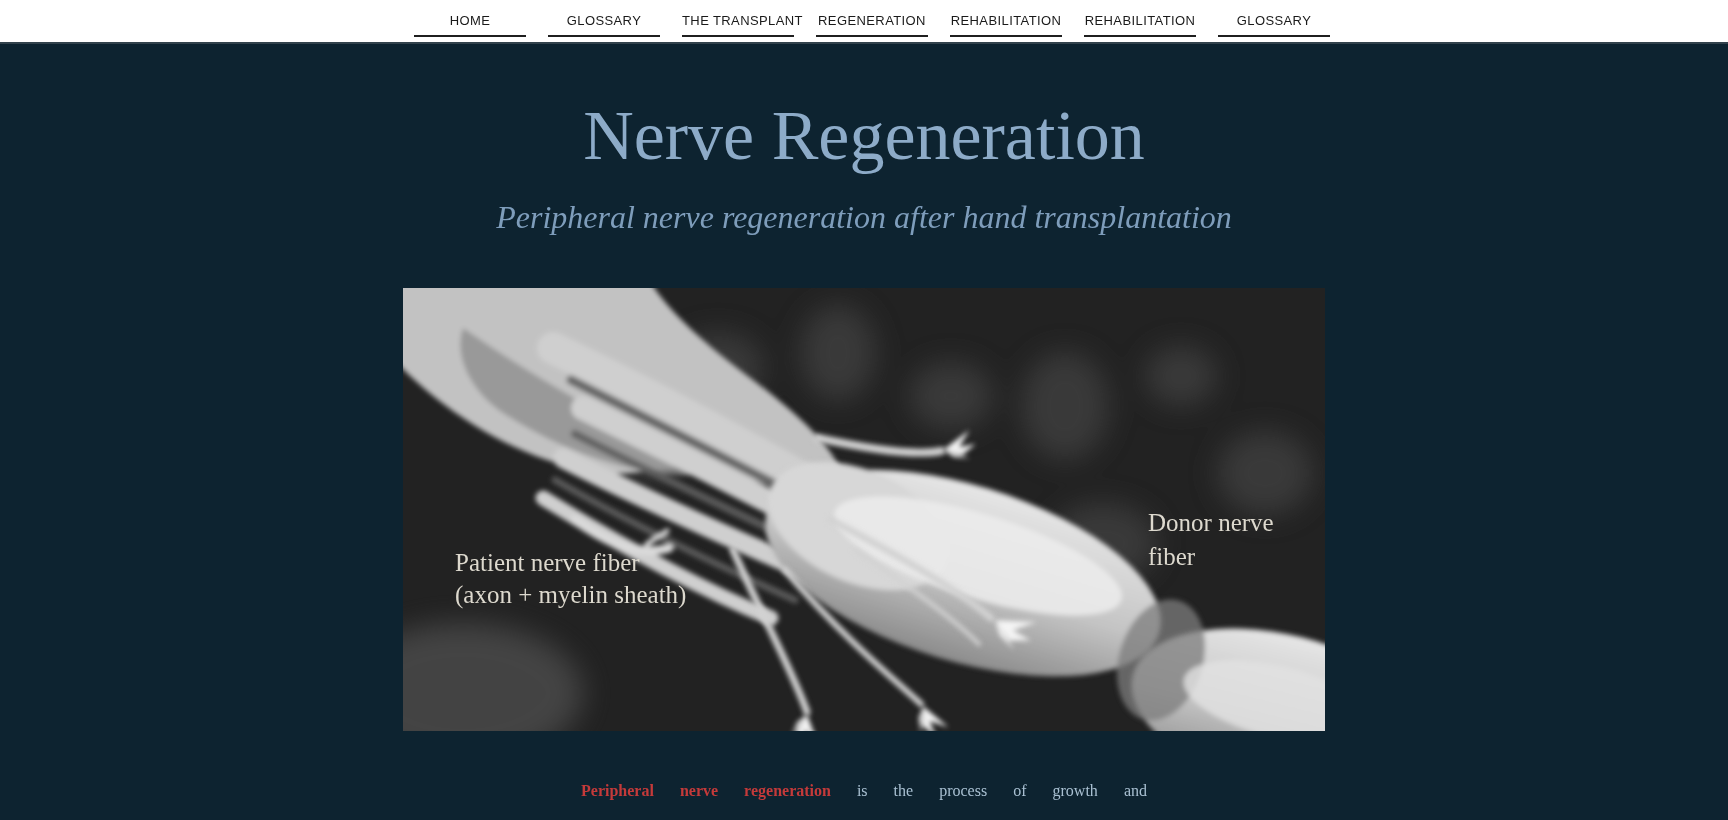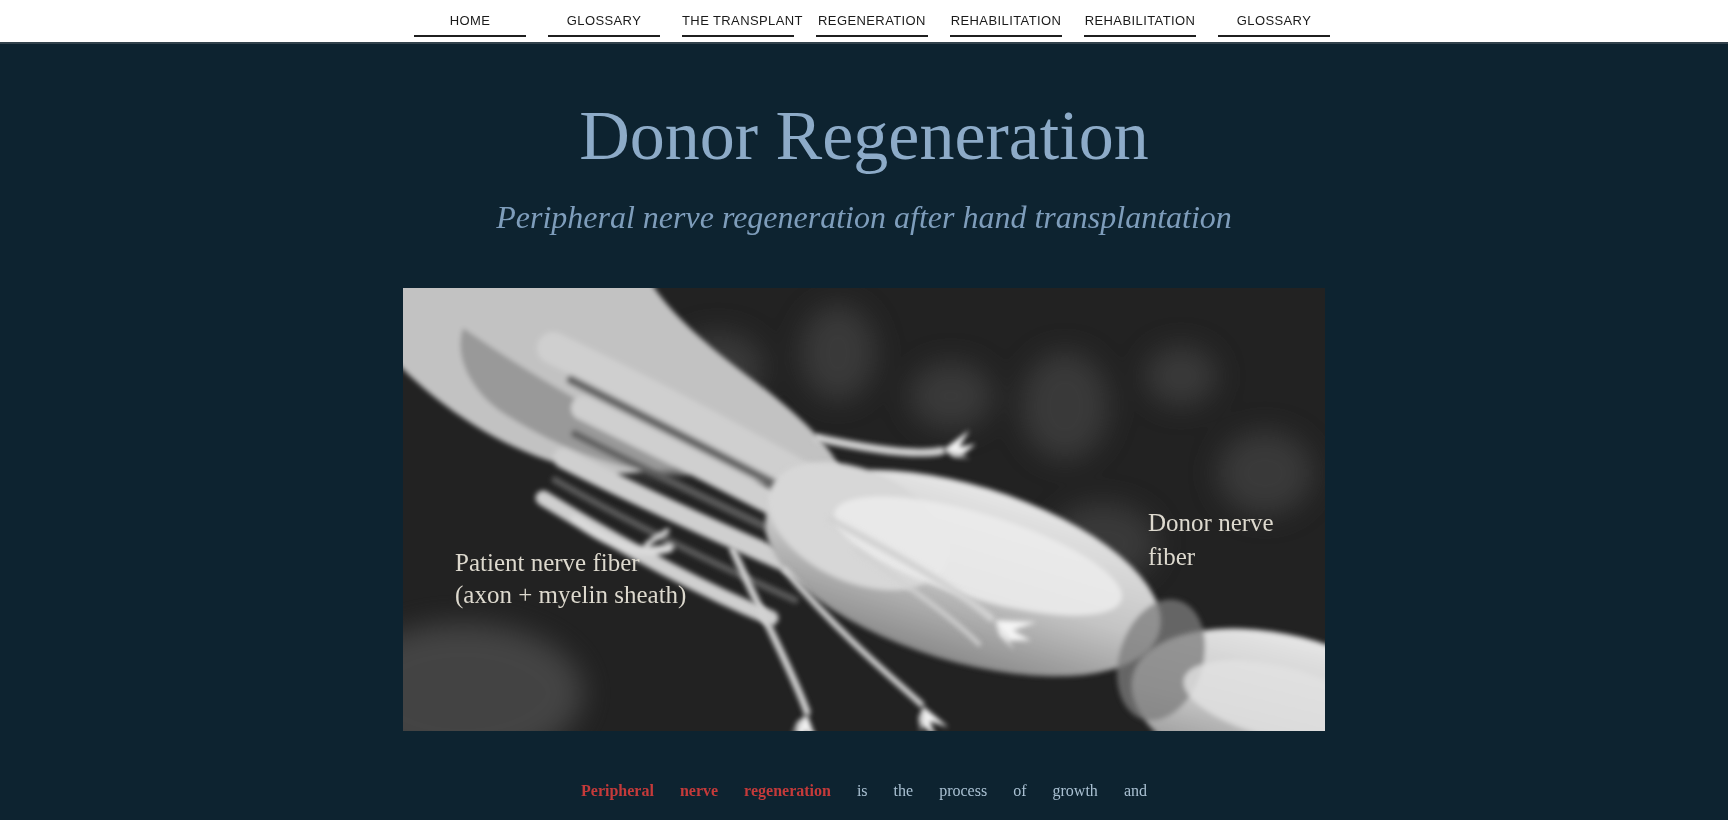--- a/index.html
+++ b/index.html
@@ -96,21 +96,21 @@
   <a class="nav-link">HOME</a>
   <a class="nav-link">GLOSSARY</a>
   <a class="nav-link">THE TRANSPLANT</a>
   <a class="nav-link">REGENERATION</a>
   <a class="nav-link">REHABILITATION</a>
   <a class="nav-link">REHABILITATION</a>
   <a class="nav-link">GLOSSARY</a>
 </header>
 
 <main>
-  <h1 class="hero-title">Donor Regeneration</h1>
+  <h1 class="hero-title">Nerve Regeneration</h1>
   <h2 class="hero-subtitle">Peripheral nerve regeneration after hand transplantation</h2>
 
   <div class="figure-wrap">
     <svg width="922" height="443" viewBox="0 0 922 443" xmlns="http://www.w3.org/2000/svg">
       <defs>
         <filter id="blurHeavy" x="-60%" y="-60%" width="220%" height="220%">
             <feGaussianBlur stdDeviation="14"></feGaussianBlur>
           </filter>
         <filter id="blurMed" x="-40%" y="-40%" width="180%" height="180%">
             <feGaussianBlur stdDeviation="6"></feGaussianBlur>

